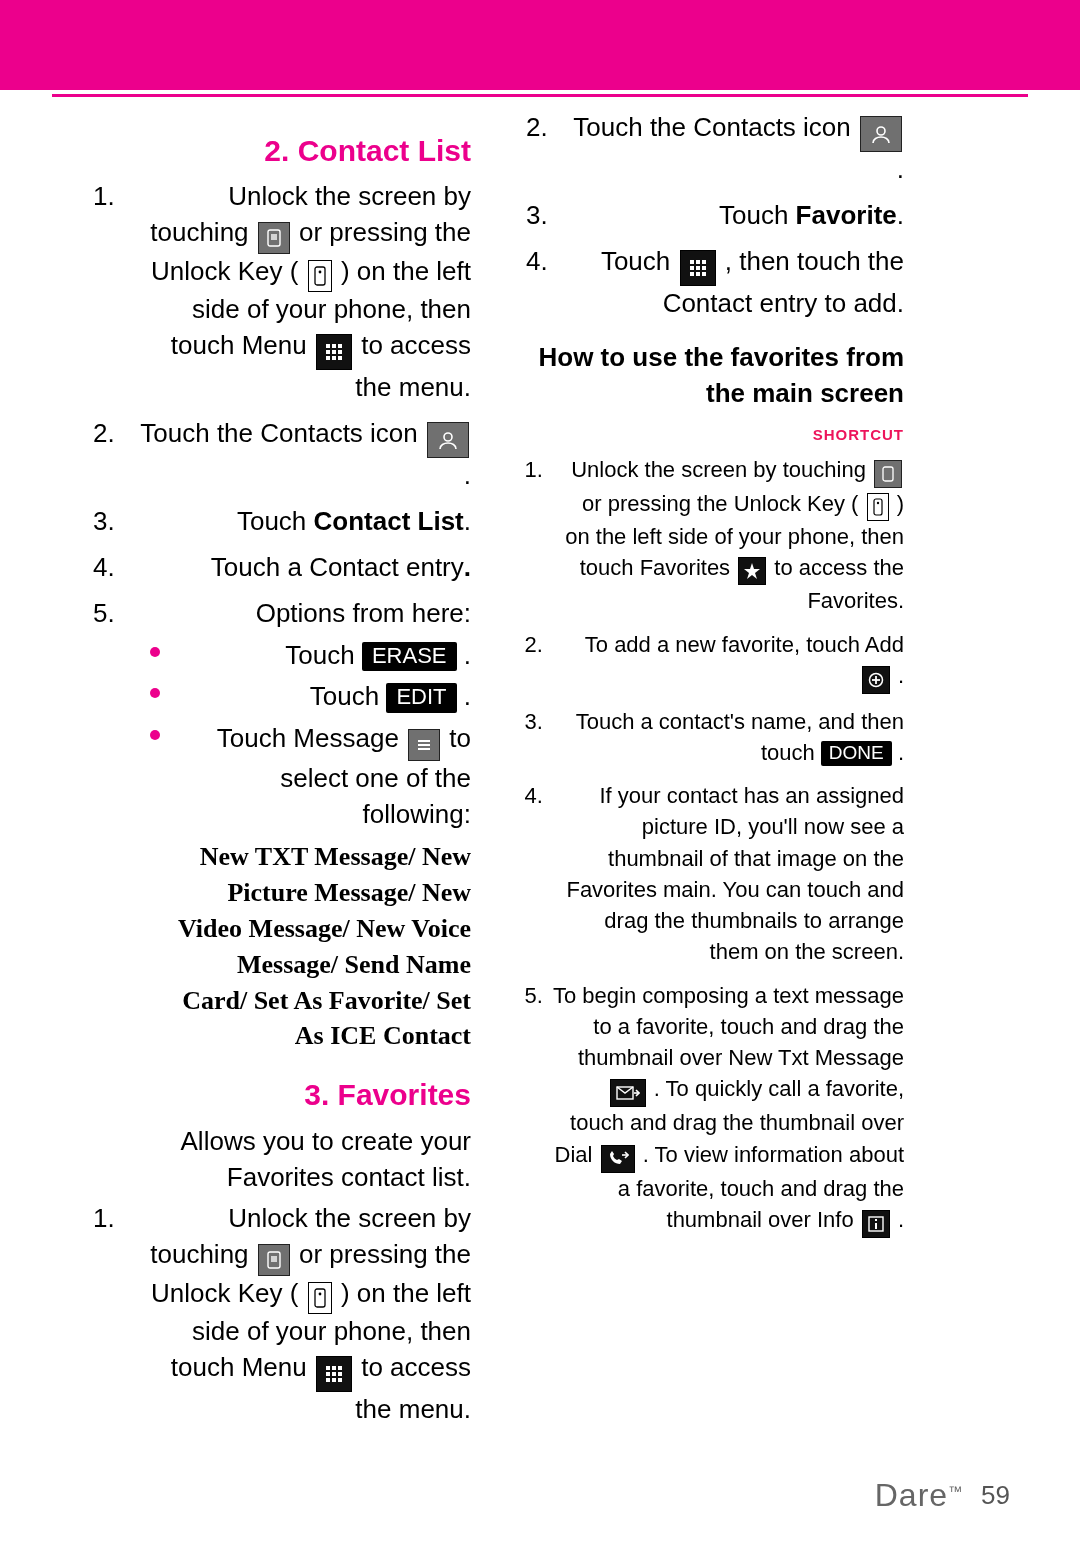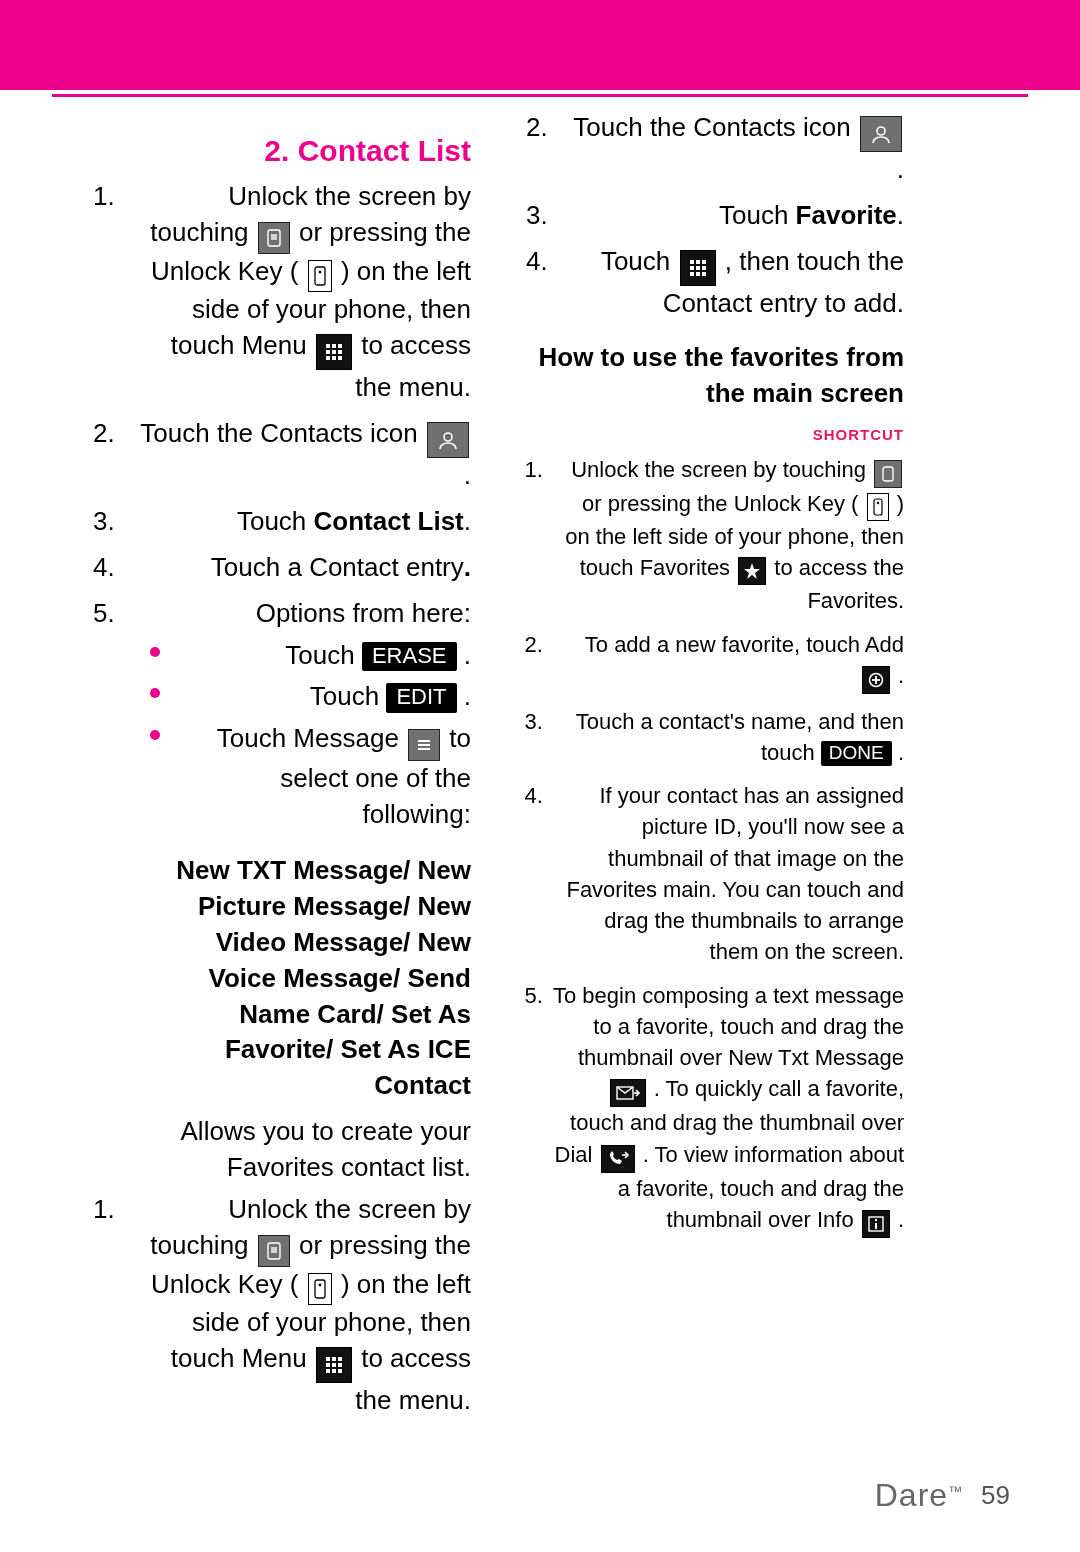--- a/index.html
+++ b/index.html
@@ -118,26 +118,27 @@
         <li>
           <span>Touch Message </span>
           <span class="iconbox">
               <svg width="16" height="16" viewBox="0 0 16 16">
                 <rect x="2" y="3" width="12" height="2" fill="#fff"></rect>
                 <rect x="2" y="7" width="12" height="2" fill="#fff"></rect>
                 <rect x="2" y="11" width="12" height="2" fill="#fff"></rect>
               </svg>
             </span>
           <span> to select one of the following:</span>
-          <div class="bold" style="margin-top:20px;">New TXT Message/ New Picture Message/ New Video Message/ New Voice Message/ Send Name Card/ Set As Favorite/ Set As ICE Contact</div>
+          <div class="bold" style="margin-top:6px;font-family:Liberation Serif, serif;">New TXT Message/ New Picture Message/ New Video Message/ New Voice Message/ Send Name Card/ Set As Favorite/ Set As ICE Contact</div>
         </li>
       </ul>
     </li>
   </ol>
 
+  <h2>3. Favorites</h2>
   <p>Allows you to create your Favorites contact list.</p>
 
   <ol class="main">
     <li>
       <span>Unlock the screen by touching </span>
       <span class="iconbox">
           <svg width="14" height="18" viewBox="0 0 14 18">
             <rect x="1" y="1" width="12" height="16" rx="2" fill="none" stroke="#fff" stroke-width="1.4"></rect>
             <rect x="4" y="5" width="6" height="6" fill="#fff" opacity="0.7"></rect>
           </svg>

